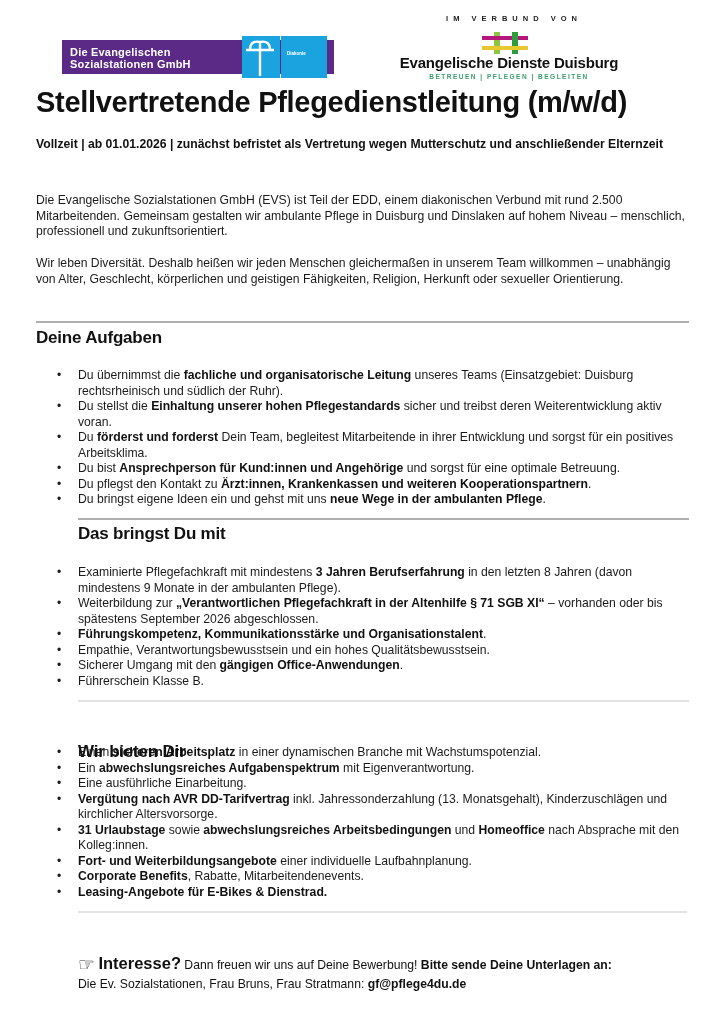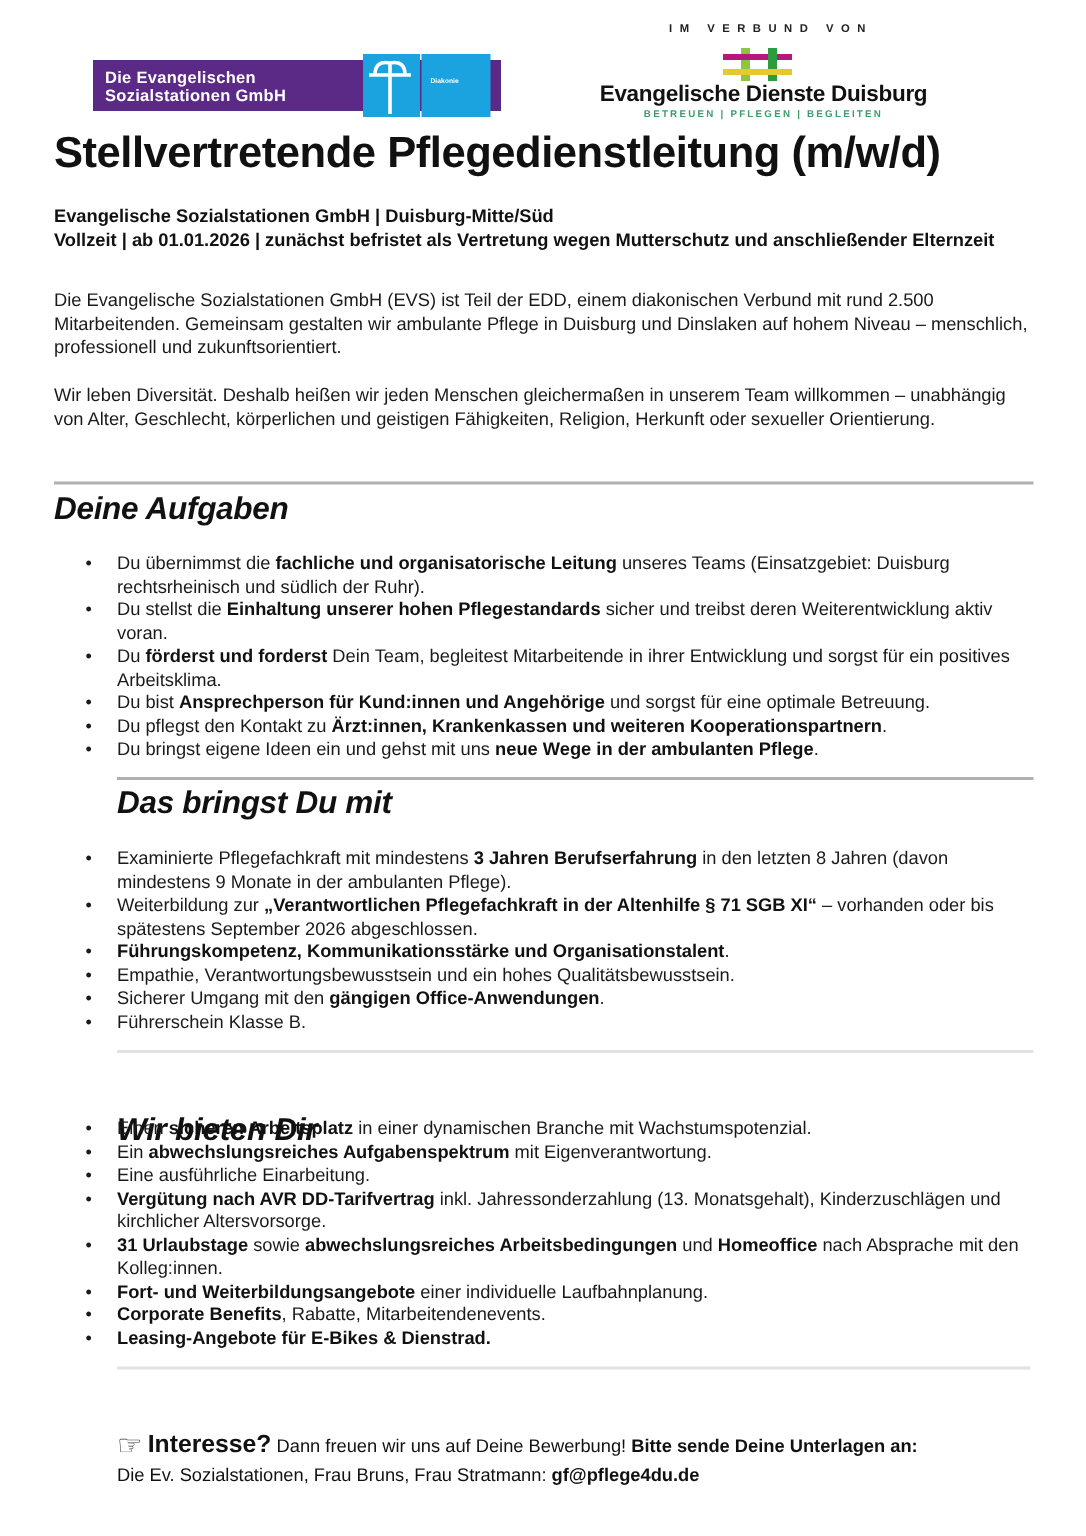--- a/index.html
+++ b/index.html
@@ -51,21 +51,21 @@
     position: absolute; left: 36px; top: 137px; width: 650px;
     font-size: 12.2px; font-weight: bold; line-height: 15.5px;
   }
   .para {
     position: absolute; left: 36px; width: 655px;
     font-size: 12.2px; line-height: 15.5px; color: #1a1a1a;
   }
   .rule { position: absolute; height: 2px; background: #b0b0b0; }
   .rule.light { background: #e2e2e2; }
   .h2 {
-    position: absolute; font-size: 21px; font-weight: bold; margin: 0; letter-spacing: -0.2px; font-style: italic;
+    position: absolute; font-size: 17px; font-weight: bold; margin: 0; letter-spacing: -0.2px;
   }
   ul.list {
     position: absolute; left: 0; margin: 0; padding: 0; list-style: none; width: 690px;
   }
   ul.list li {
     position: relative; padding-left: 78px; font-size: 12.2px; line-height: 15.5px; color: #1a1a1a;
   }
   ul.list li .dot {
     position: absolute; left: 57px; top: 0; font-size: 12px;
   }
@@ -106,21 +106,20 @@
       <rect x="30" y="0" width="6" height="22" fill="#2e9c3e"></rect>
       <rect x="0" y="14" width="46" height="4" fill="#e5c92e"></rect>
     </svg>
   </div>
   <div class="name">Evangelische Dienste Duisburg</div>
   <div class="tag">BETREUEN | PFLEGEN | BEGLEITEN</div>
 </div>
 
 <h1 class="title">Stellvertretende Pflegedienstleitung (m/w/d)</h1>
 <div class="meta">
-  <div>Evangelische Sozialstationen GmbH | Duisburg-Mitte/Süd</div>
   <div>Vollzeit | ab 01.01.2026 | zunächst befristet als Vertretung wegen Mutterschutz und anschließender Elternzeit</div>
 </div>
 
 <p class="para" style="top:193px;margin:0;">Die Evangelische Sozialstationen GmbH (EVS) ist Teil der EDD, einem diakonischen Verbund mit rund 2.500 Mitarbeitenden. Gemeinsam gestalten wir ambulante Pflege in Duisburg und Dinslaken auf hohem Niveau – menschlich, professionell und zukunftsorientiert.</p>
 <p class="para" style="top:256px;margin:0;">Wir leben Diversität. Deshalb heißen wir jeden Menschen gleichermaßen in unserem Team willkommen – unabhängig von Alter, Geschlecht, körperlichen und geistigen Fähigkeiten, Religion, Herkunft oder sexueller Orientierung.</p>
 
 <div class="rule" style="left:36px;top:321px;width:653px;"></div>
 
 <h2 class="h2" style="left:36px;top:328px;">Deine Aufgaben</h2>
 <ul class="list" style="top:368px;" id="list-aufgaben">

